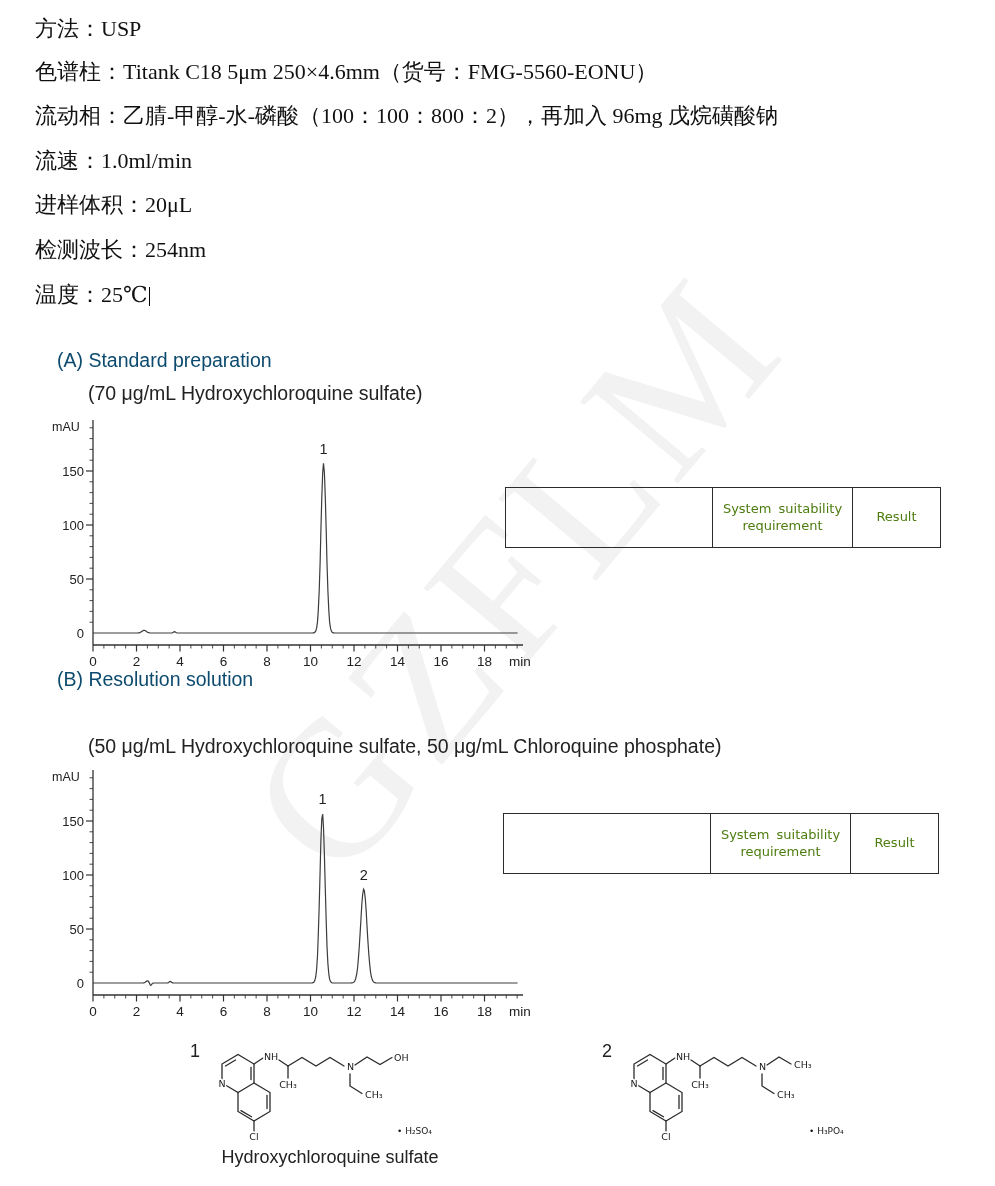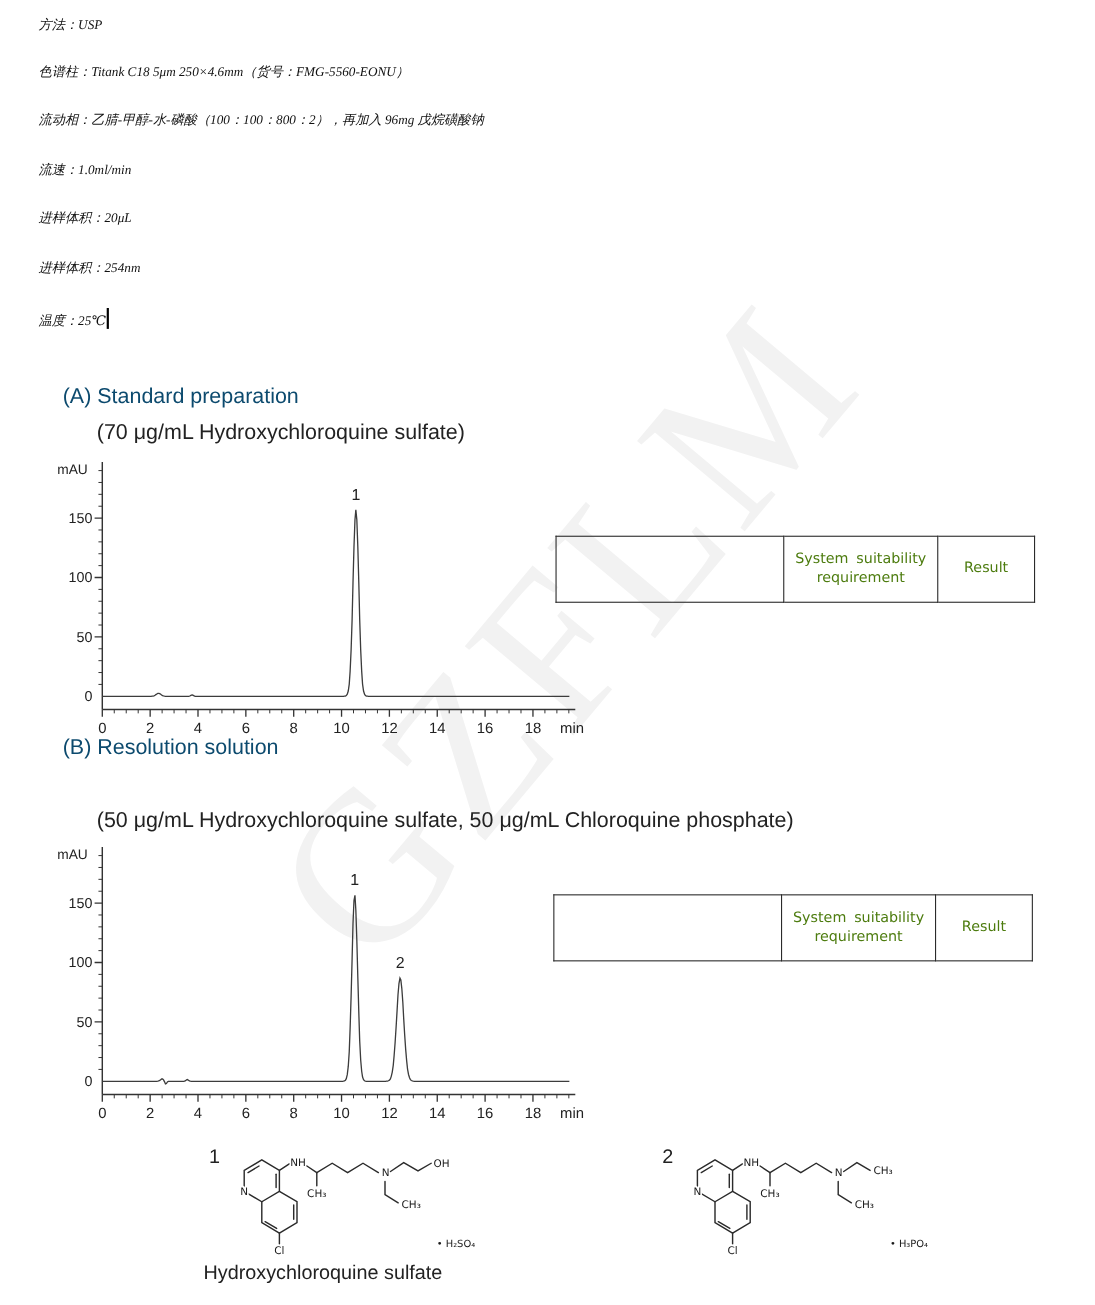--- a/index.html
+++ b/index.html
@@ -5,58 +5,58 @@
   html,body{margin:0;padding:0;background:#ffffff;}
   #page{position:relative;width:995px;height:1186px;background:#ffffff;overflow:hidden;
         font-family:"Liberation Sans","DejaVu Sans",sans-serif;color:#1a1a1a;}
   
   .watermark{position:absolute;left:515px;top:575px;transform:translate(-50%,-50%) rotate(-50deg);
              font-family:"Liberation Serif","DejaVu Serif",serif;font-size:195px;letter-spacing:8px;
              color:#f2f2f2;white-space:nowrap;z-index:0;user-select:none;}
   .layer{position:absolute;inset:0;z-index:1;}
   
   .m-line{position:absolute;left:35px;font-family:"Liberation Serif","DejaVu Serif",serif;
-          font-size:12px;color:#111;white-space:nowrap;font-style:italic;}
+          font-size:22px;color:#111;white-space:nowrap;}
   .caret{display:inline-block;width:1.5px;height:19px;background:#000;vertical-align:-4px;margin-left:1px;}
   
   .sec-title{position:absolute;left:57px;font-size:19.5px;color:#0c4a6e;white-space:nowrap;}
   .sec-sub{position:absolute;left:88px;font-size:19.5px;color:#222;white-space:nowrap;}
   
   .chrom{position:absolute;width:505px;height:258px;}
   
   table.ss{position:absolute;border-collapse:collapse;table-layout:fixed;
            font-family:"DejaVu Sans","Liberation Sans",sans-serif;font-size:13px;color:#4d7c0f;}
   table.ss td{border:1.5px solid #2b2b2b;text-align:center;vertical-align:middle;
               padding:2px 6px;line-height:1.25;}
   td.c1{width:194px;} td.c2{width:127px;word-spacing:3px;} td.c3{width:75px;}
   tr.hdr td{height:55px;} tr.bdy td{height:52px;}
   
   .structure-svg{position:absolute;width:270px;height:118px;}
   .structure-svg path,.structure-svg line{stroke:#2b2b2b;stroke-width:1.3;fill:none;stroke-linecap:round;}
   .structure-svg text{font-family:"DejaVu Sans",sans-serif;font-size:9.5px;fill:#1a1a1a;
                       paint-order:stroke;stroke:#ffffff;stroke-width:3px;stroke-linejoin:round;}
   .structure-svg text.salt{font-size:9px;}
   .struct-num{position:absolute;font-size:18px;color:#222;}
-  .struct-caption{position:absolute;width:290px;font-size:18px;color:#222;}
+  .struct-caption{position:absolute;width:290px;text-align:center;font-size:18px;color:#222;}
 </style>
 </head>
 <body>
 
 <div id="page">
 
   <div class="watermark">GZFLM</div>
 
   <div class="layer">
 
     <div class="m-line" style="top:14px">方法：USP</div>
     <div class="m-line" style="top:57px">色谱柱：Titank C18 5μm 250×4.6mm（货号：FMG-5560-EONU）</div>
     <div class="m-line" style="top:101px">流动相：乙腈-甲醇-水-磷酸（100：100：800：2），再加入 96mg 戊烷磺酸钠</div>
     <div class="m-line" style="top:146px">流速：1.0ml/min</div>
     <div class="m-line" style="top:190px">进样体积：20μL</div>
-    <div class="m-line" style="top:235px">进样体积：254nm</div>
+    <div class="m-line" style="top:235px">检测波长：254nm</div>
     <div class="m-line" style="top:280px">
       <span>温度：25℃</span><span class="caret"></span>
     </div>
 
     <div class="sec-title" style="top:349px">(A) Standard preparation</div>
     <div class="sec-sub" style="top:382px">(70 μg/mL Hydroxychloroquine sulfate)</div>
     <div class="chrom" style="left:40px;top:415px">
       <svg width="505" height="258" viewBox="0 0 505 258">
           <g font-family="&quot;Liberation Sans&quot;,&quot;DejaVu Sans&quot;,sans-serif" fill="#222">
             <line x1="53" y1="5" x2="53" y2="230" stroke="#333" stroke-width="1.3"></line>

